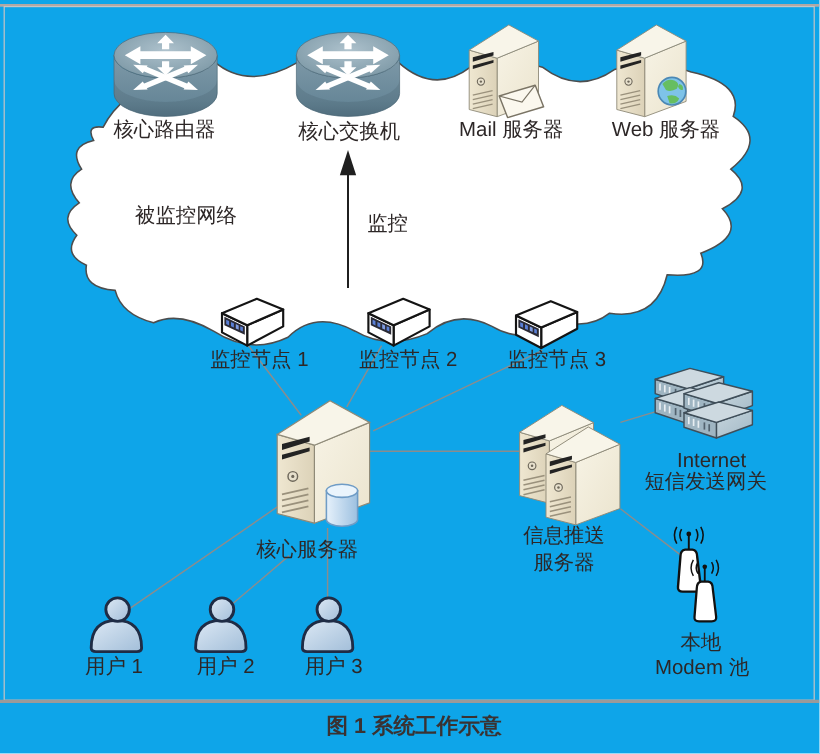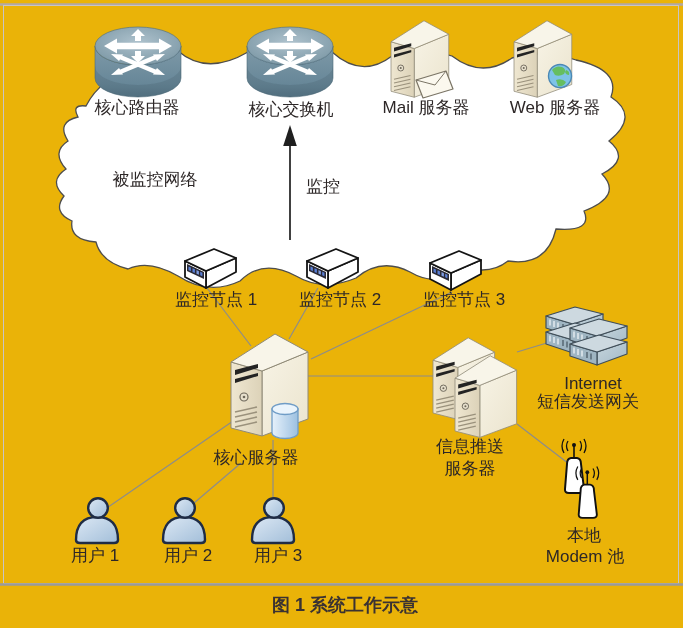--- a/index.html
+++ b/index.html
@@ -1,16 +1,16 @@
 <!DOCTYPE html>
 <html><head>
 <meta charset="utf-8">
 <style>
   html,body{margin:0;padding:0;background:#ffffff;}
-  .stage{position:relative;width:683px;height:628px;background:#eab308;overflow:hidden;
+  .stage{position:relative;width:683px;height:628px;background:#0ea5e9;overflow:hidden;
          font-family:"Liberation Sans",sans-serif;}
   svg{display:block;}
   text{font-family:"Liberation Sans","DejaVu Sans",sans-serif;fill:#2d2727;}
   .lbl{font-size:17px;}
   .cap{font-size:18px;font-weight:600;fill:#3a3232;}
 </style>
 </head>
 <body>
 
 <div class="stage">

